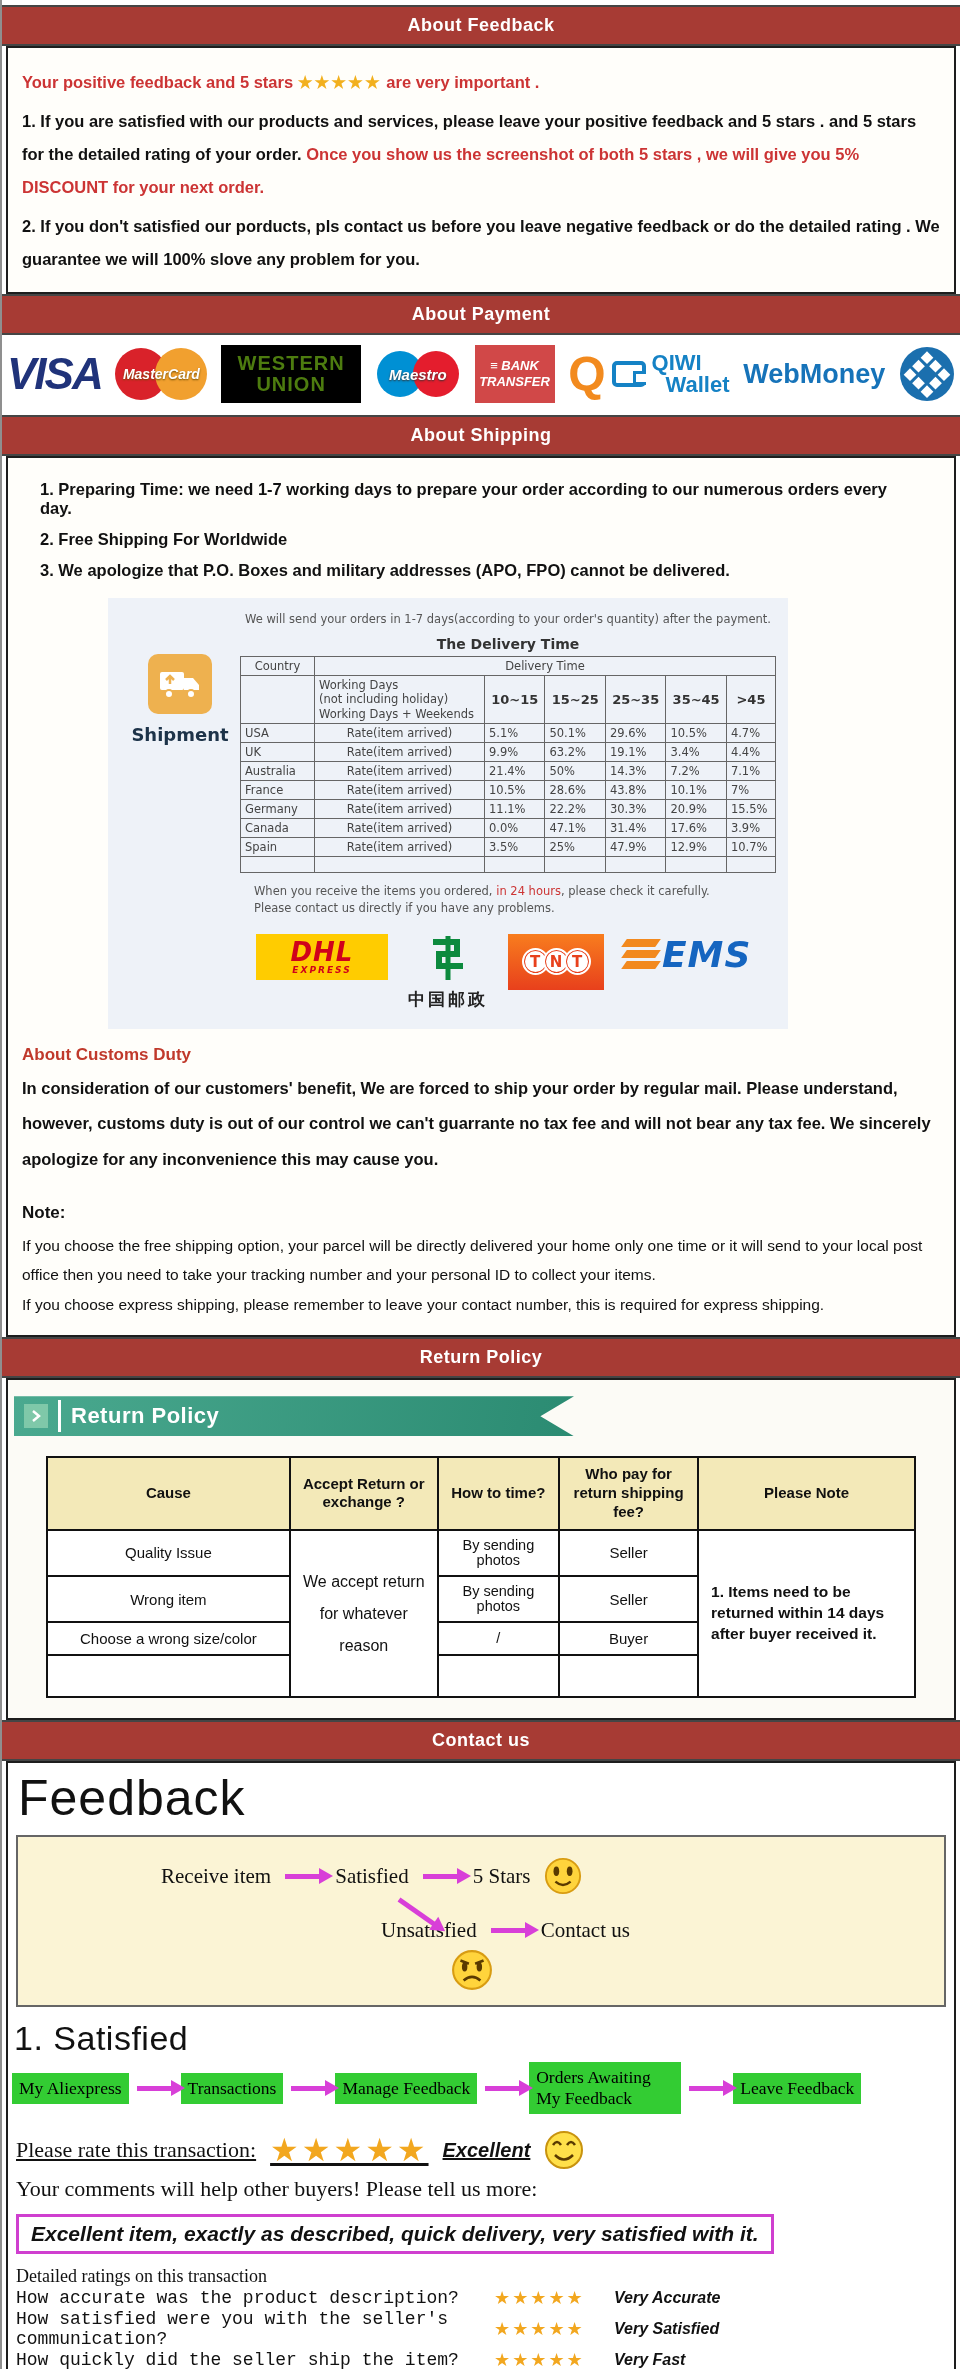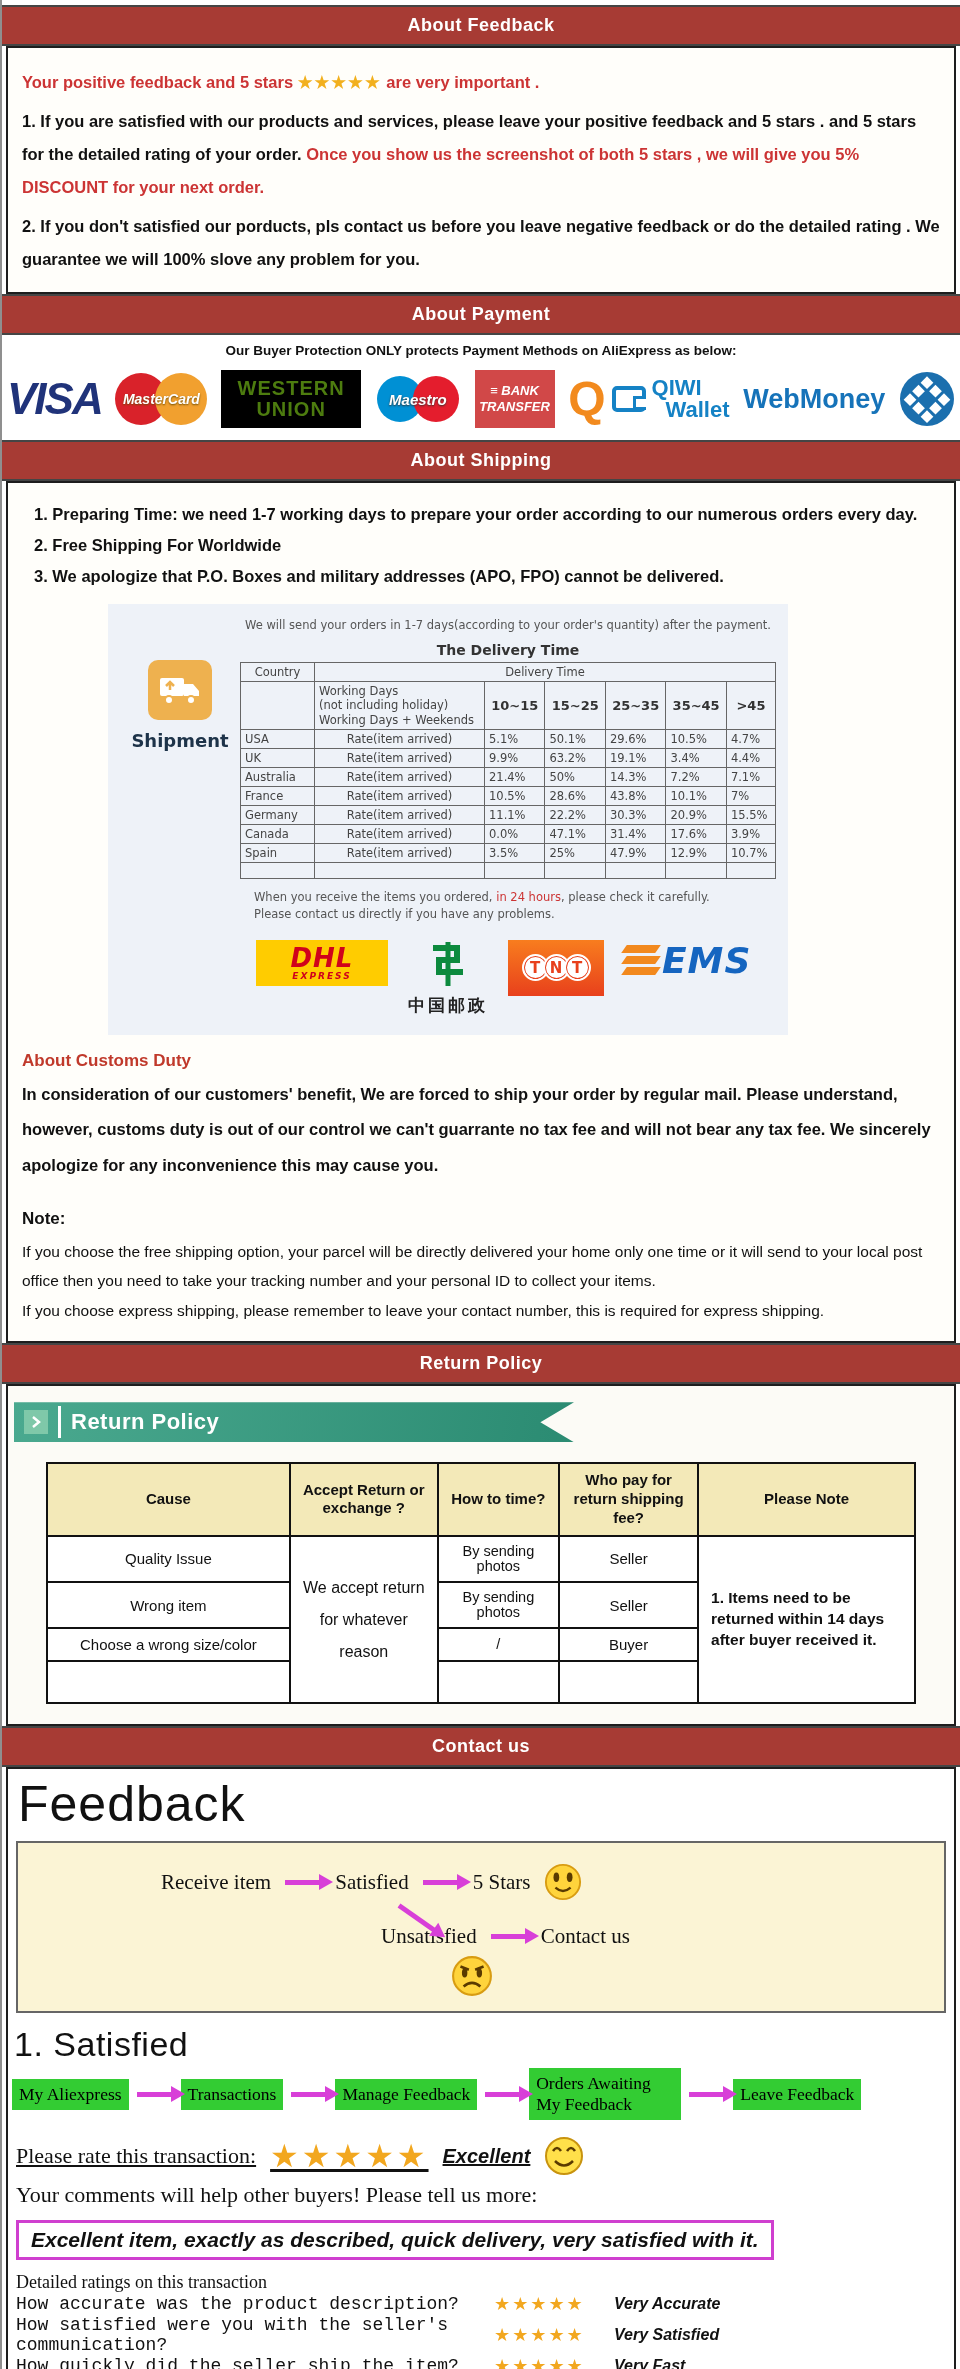--- a/index.html
+++ b/index.html
@@ -40,21 +40,21 @@
   .lg-qiwi .wallet-ic { width:34px; height:26px; border:4px solid #1582c5; border-radius:5px; position:relative;}
   .lg-qiwi .wallet-ic::after { content:""; position:absolute; right:-4px; top:6px; width:10px; height:8px; background:#fff; border:3px solid #1582c5; border-right:none;}
   .lg-qiwi .qt { color:#1582c5; font-size:22px; font-weight:600; line-height:1; }
   .lg-qiwi .qt span { display:block; }
   .lg-qiwi .qt .l2 { margin-left:14px; }
   .lg-wm { color:#1673b9; font-size:27px; font-weight:600; }
   .lg-globe svg { display:block; }
 
   
   .ship-box { padding:10px 14px 16px; background:#fffefa;}
-  .ship-box .pt { font-size:16.5px; font-weight:bold; margin:12px 12px; }
+  .ship-box .pt { font-size:16.5px; font-weight:bold; margin:12px 18px; }
   .panel { margin:18px 0 8px 86px; width:680px; background:#eef2f8; padding:14px 12px 18px; display:flex; }
   .panel-icon { width:120px; text-align:center; padding-top:42px; }
   .truck-bg { width:64px; height:60px; background:#eeb14f; border-radius:10px; margin:0 auto; display:flex; align-items:center; justify-content:center;}
   .ship-label { margin-top:10px; font-family:"DejaVu Sans",sans-serif; font-weight:bold; font-size:18px; color:#1d3349;}
   .panel-main { flex:1; font-family:"DejaVu Sans",sans-serif; }
   .panel-intro { font-size:11.5px; color:#555; text-align:center; }
   .panel-title { font-size:14px; font-weight:bold; color:#333; text-align:center; margin:10px 0 4px;}
   table.dtable { border-collapse:collapse; width:100%; font-size:11.5px; color:#444; background:#eef2f8;}
   table.dtable td { border:1px solid #666; padding:2px 4px; text-align:left; }
   table.dtable .rng { font-size:13px; font-weight:bold; color:#333; text-align:center; padding:6px 4px;}
@@ -136,21 +136,20 @@
   <p><span class="t-red">Your positive feedback and 5 stars</span>
     <span class="t-stars">★★★★★</span>
     <span class="t-red">are very important .</span></p>
   <p><span>1. If you are satisfied with our products and services, please leave your positive feedback and 5 stars . and 5 stars for the detailed rating of your order.</span>
     <span class="t-red">Once you show us the screenshot of both 5 stars , we will give you 5% DISCOUNT for your next order.</span></p>
   <p>2. If you don't satisfied our porducts, pls contact us before you leave negative feedback or do the detailed rating . We guarantee we will 100% slove any problem for you.</p>
 </div>
 
 <div class="bar">About Payment</div>
 <div class="pay-area">
-  <div class="protect">Our Buyer Protection ONLY protects Payment Methods on AliExpress as below:</div>
   <div class="logo-row">
     <div class="lg lg-visa">VISA</div>
     <div class="lg lg-mc">
       <span class="c1"></span>
       <span class="c2"></span>
       <span class="mc-t">MasterCard</span>
     </div>
     <div class="lg lg-wu">
       <span>WESTERN</span>
       <span>UNION</span>

